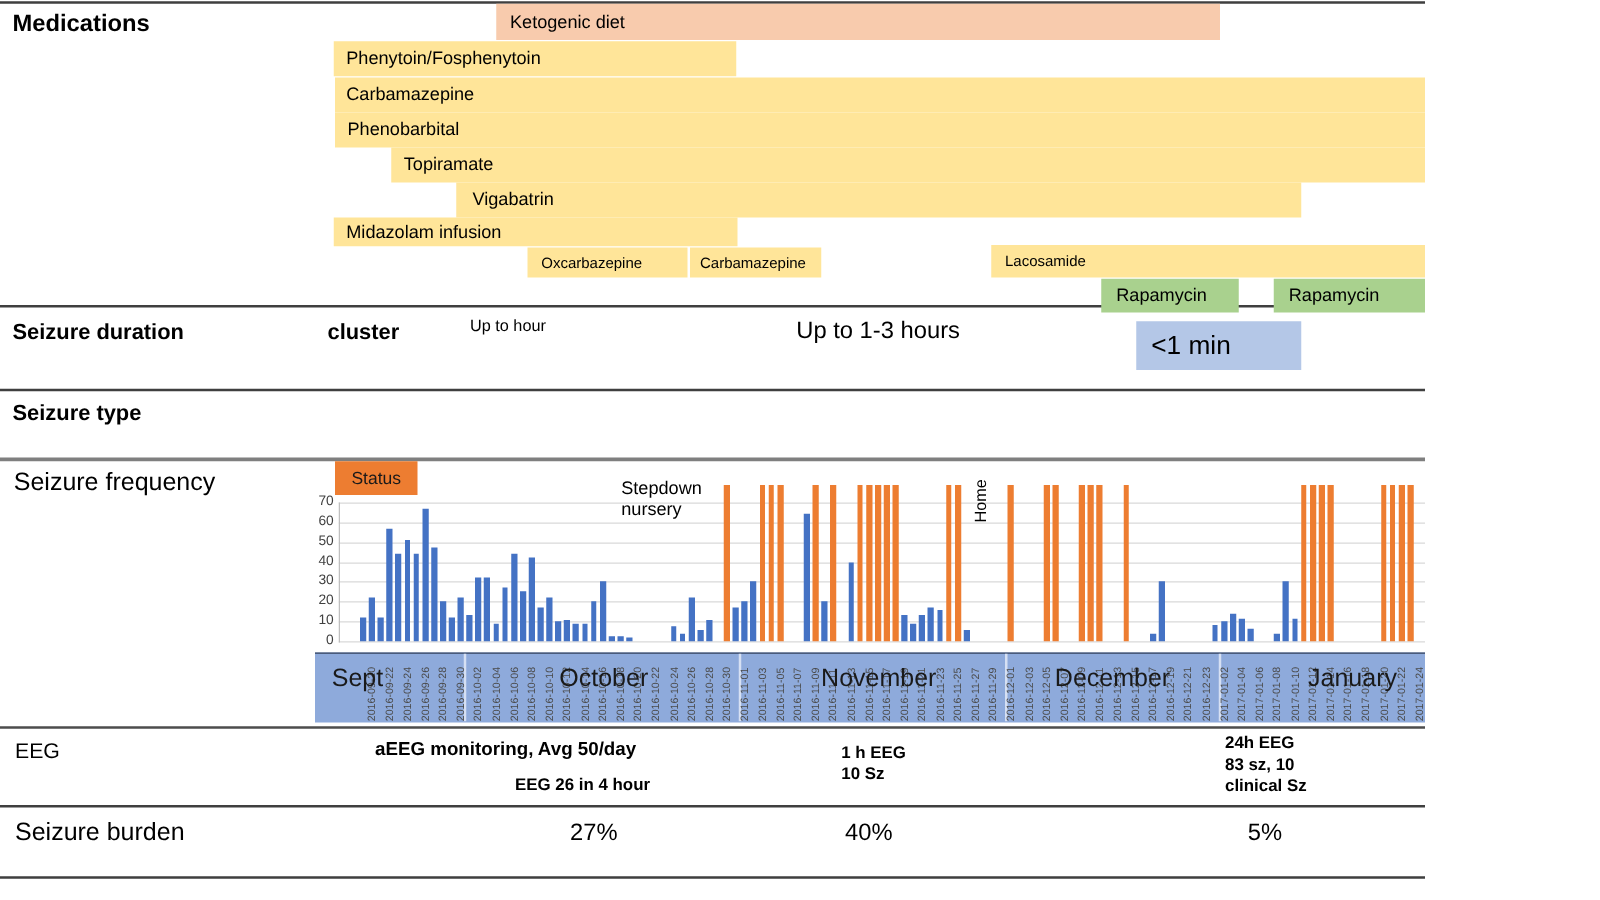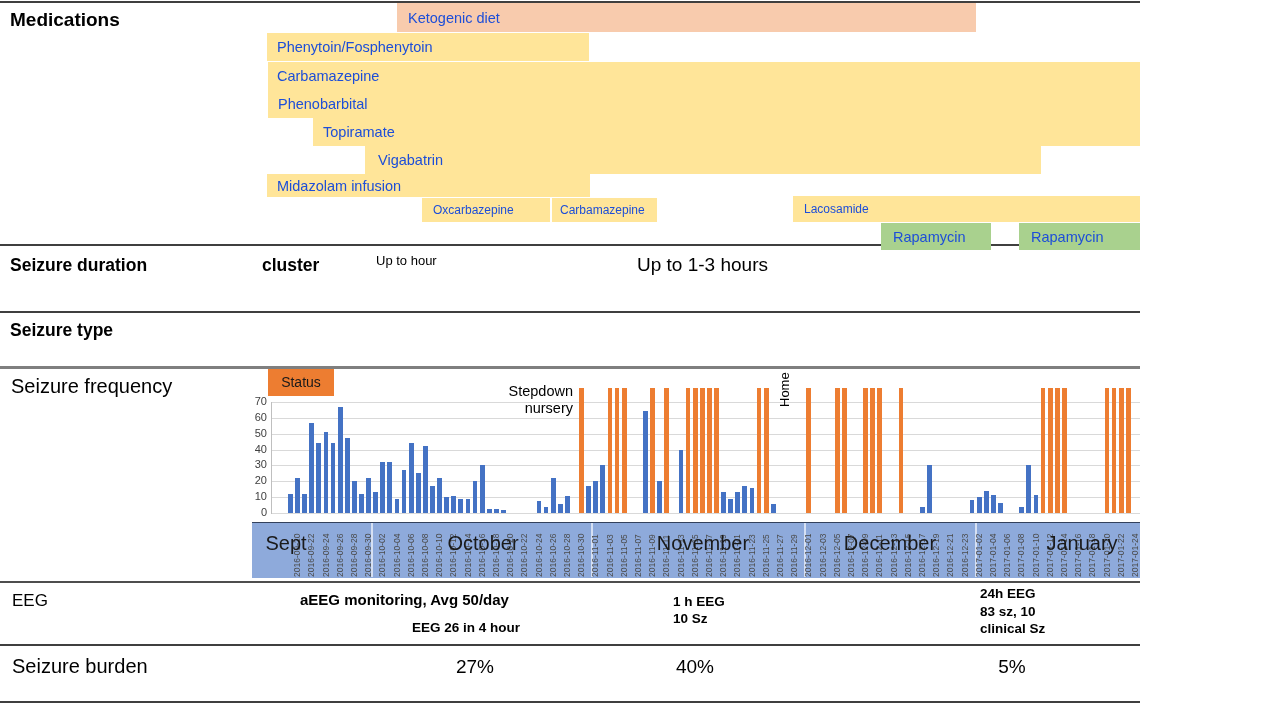--- a/index.html
+++ b/index.html
@@ -1,18 +1,18 @@
 <!DOCTYPE html>
 <html><head>
 <meta charset="utf-8">
 <style>
   html,body{margin:0;padding:0;background:#fff;}
   body{width:1280px;height:720px;font-family:"Liberation Sans",sans-serif;color:#000;}
   #canvas{position:relative;width:1140px;height:720px;background:#fff;overflow:hidden;}
-  .abs{position:absolute;text-align:right;}
+  .abs{position:absolute;}
   
   .hr{position:absolute;left:0;background:#3f3f3f;}
   .hr-top{top:1px;width:1186px;height:2px;}
   .hr-244{top:244px;width:1186px;height:1.5px;}
   .hr-312{top:311px;width:1186px;height:1.5px;}
   .hr-367{top:366px;width:1186px;height:2.5px;background:#7f7f7f;}
   .hr-583{top:581px;width:1186px;height:2px;background:#4d4d4d;}
   .hr-645{top:644px;width:1183px;height:1.5px;}
   .hr-702{top:701px;width:1280px;height:1.5px;}
   
@@ -24,21 +24,21 @@
   .lbl-bedside{left:11px;top:403px;font-size:20px;}
   .lbl-eeg{left:12px;top:591px;font-size:17px;}
   .lbl-seizure-burden{left:12px;top:655px;font-size:20px;}
   
   .dur-cluster{left:262px;top:255px;font-size:17.5px;font-weight:bold;}
   .dur-hour{left:376px;top:253px;font-size:13px;}
   .dur-13{left:637px;top:254px;font-size:19px;}
   .lt1min-box{left:909px;top:257px;width:132px;height:39px;background:#B4C7E7;
               font-size:21px;display:flex;align-items:center;padding-left:12px;box-sizing:border-box;}
   
-  .med-bar{position:absolute;display:flex;align-items:center;white-space:nowrap;box-sizing:border-box;color:#1d4ed8;}
+  .med-bar{position:absolute;display:flex;align-items:center;white-space:nowrap;box-sizing:border-box;color:#000000;}
   
   .gridline{position:absolute;height:1px;background:#D9D9D9;}
   .axis-vline{position:absolute;left:271px;top:402px;width:1px;height:112px;background:#BFBFBF;}
   .ytick{position:absolute;width:26px;text-align:right;font-size:11px;color:#404040;}
   .chart-bar{position:absolute;}
   .axis-band{position:absolute;left:252px;top:522px;width:935px;height:56px;background:#8EAADB;border-top:1.5px solid #33415c;box-sizing:border-box;}
   .month-stripe{position:absolute;top:523px;width:2px;height:54px;background:#D6E0F3;}
   .date-label{position:absolute;top:524px;height:53px;writing-mode:vertical-rl;transform:rotate(180deg);
               font-size:8.5px;line-height:8px;color:#4a4a4a;letter-spacing:0;}
   .month-label{position:absolute;top:532px;width:160px;text-align:center;font-size:20px;color:#1a1a1a;}
@@ -91,20 +91,23 @@
       <div class="med-bar" style="left: 422px; top: 198px; width: 128px; height: 24px; background: rgb(255, 229, 153); font-size: 12px; padding-left: 11px;">Oxcarbazepine</div>
       <div class="med-bar" style="left: 552px; top: 198px; width: 105px; height: 24px; background: rgb(255, 229, 153); font-size: 12px; padding-left: 8px;">Carbamazepine</div>
       <div class="med-bar" style="left: 793px; top: 196px; width: 390px; height: 26px; background: rgb(255, 229, 153); font-size: 12px; padding-left: 11px;">Lacosamide</div>
       <div class="med-bar" style="left: 881px; top: 223px; width: 110px; height: 27px; background: rgb(169, 209, 142); font-size: 14.5px; padding-left: 12px;">Rapamycin</div>
       <div class="med-bar" style="left: 1019px; top: 223px; width: 156px; height: 27px; background: rgb(169, 209, 142); font-size: 14.5px; padding-left: 12px;">Rapamycin</div>
     </div>
 
   <div class="abs dur-cluster">cluster</div>
   <div class="abs dur-hour">Up to hour</div>
   <div class="abs dur-13">Up to 1-3 hours</div>
+  <div class="abs lt1min-box">
+    <span>&lt;1 min</span>
+  </div>
 
   <div id="chart-layer">
       <div class="gridline" style="left: 271px; width: 942px; top: 513px;"></div>
       <div class="ytick" style="left: 241px; top: 506px;">0</div>
       <div class="gridline" style="left: 271px; width: 942px; top: 497.14px;"></div>
       <div class="ytick" style="left: 241px; top: 490.14px;">10</div>
       <div class="gridline" style="left: 271px; width: 942px; top: 481.28px;"></div>
       <div class="ytick" style="left: 241px; top: 474.28px;">20</div>
       <div class="gridline" style="left: 271px; width: 942px; top: 465.42px;"></div>
       <div class="ytick" style="left: 241px; top: 458.42px;">30</div>

